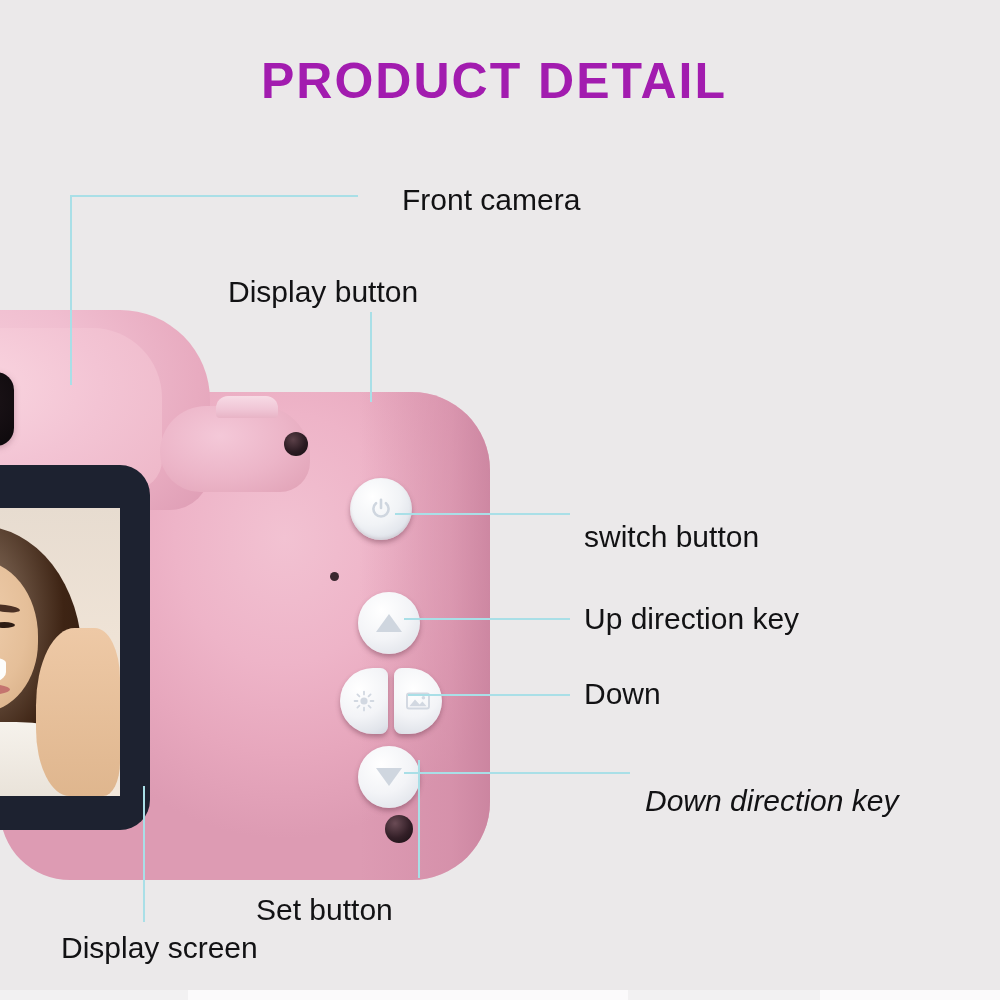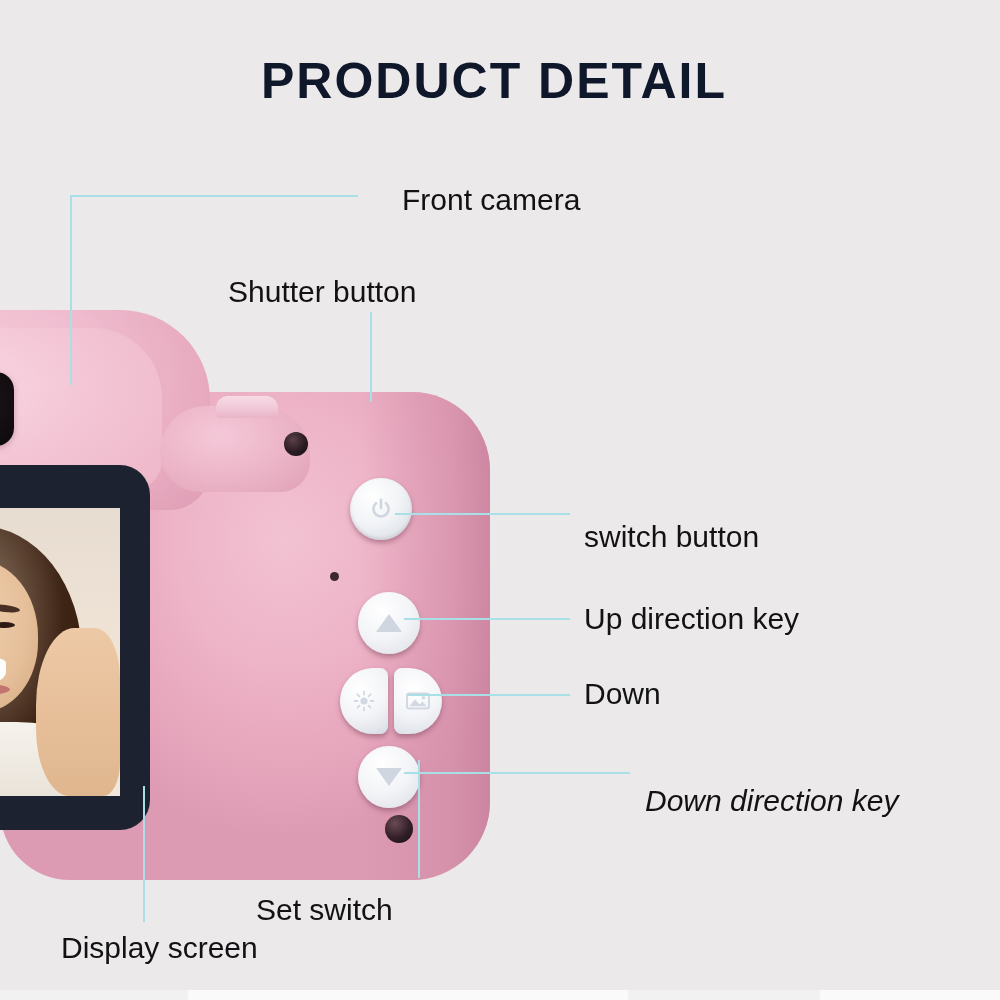--- a/index.html
+++ b/index.html
@@ -14,21 +14,21 @@
   }
 
   
   #page-title {
     position: absolute;
     top: 52px; left: 0; width: 988px;
     text-align: center;
     font-size: 50px;
     font-weight: bold;
     letter-spacing: 2px;
-    color: #0f172a;
+    color: #a21caf;
   }
 
   
   #bottom-strip {
     position: absolute;
     left: 0; bottom: 0; width: 1000px; height: 10px;
     background: #f2f1f2;
   }
   #bottom-strip .seg {
     position: absolute; top: 0; height: 10px;
@@ -327,30 +327,30 @@
 <div class="leader-h" style="left:408px; top:694px; width:162px;"></div>
 
 <div class="leader-h" style="left:404px; top:772px; width:226px;"></div>
 
 <div class="leader-v" style="left:418px; top:760px; height:118px;"></div>
 
 <div class="leader-v" style="left:143px; top:786px; height:136px;"></div>
 
 <div class="label" style="left:374px; top:185px;margin-left:28px;">Front camera</div>
 
-<div class="label" style="left:228px; top:277px;">Shutter button</div>
+<div class="label" style="left:228px; top:277px;">Display button</div>
 
 <div class="label" style="left:584px; top:501px;margin-top:21px;">switch button</div>
 
 <div class="label" style="left:584px; top:604px;">Up direction key</div>
 
 <div class="label" style="left:584px; top:679px;">Down</div>
 
 <div class="label" style="left:645px; top:786px;font-style:italic;">Down direction key</div>
 
-<div class="label" style="left:256px; top:895px;">Set switch</div>
+<div class="label" style="left:256px; top:895px;">Set button</div>
 
 <div class="label" style="left:34px; top:933px;margin-left:27px;">Display screen</div>
 
 <div id="bottom-strip">
   <div class="seg" style="left:188px; width:440px;"></div>
   <div class="seg" style="left:820px; width:180px;"></div>
 </div>
 
 </body></html>

